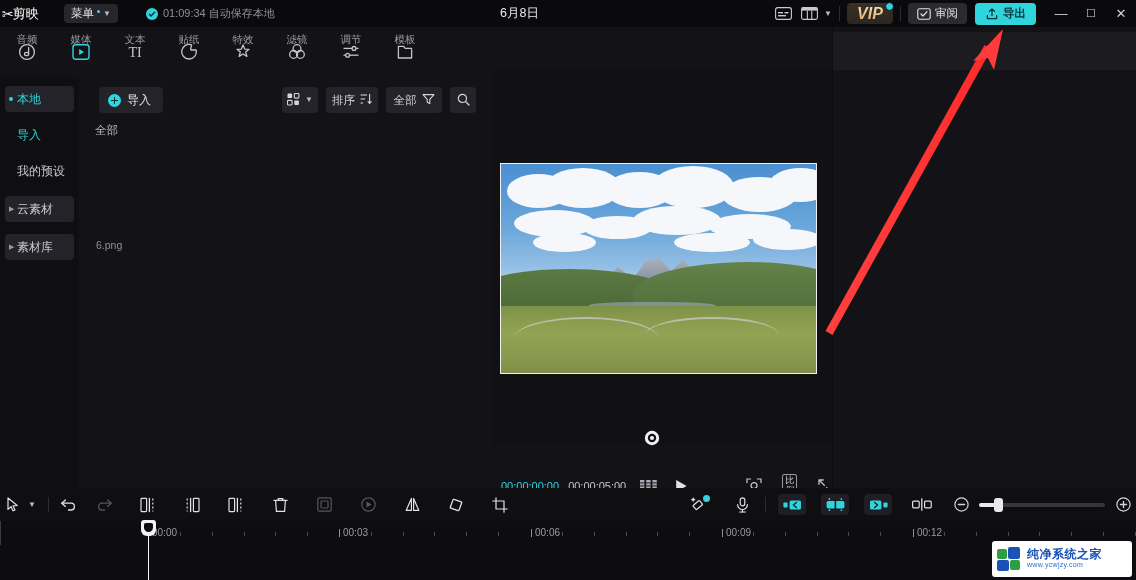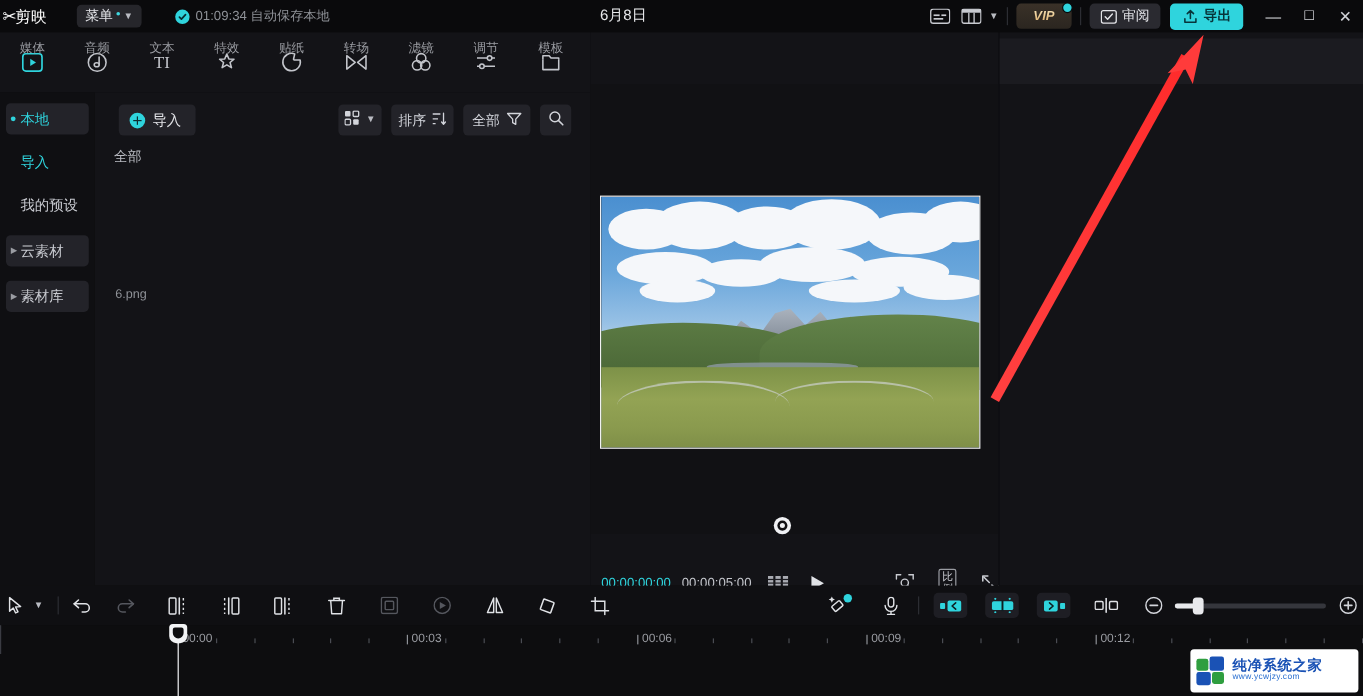--- a/index.html
+++ b/index.html
@@ -25,21 +25,21 @@
   .save-text{font-size:11px;color:#8e9197;}
   .doc-title{position:absolute;left:500px;top:0;height:27px;display:flex;align-items:center;
              font-size:12.5px;color:#e8e9ec;}
   .tb-right{position:absolute;right:0;top:0;height:27px;display:flex;align-items:center;}
   .ic-btn{width:26px;height:21px;display:flex;align-items:center;justify-content:center;
           border-radius:3px;color:#c8cad0;}
   .sep-v{width:1px;height:15px;background:#2c2d33;margin:0 7px;}
   .vip-btn{position:relative;width:46px;height:21px;border-radius:4px;
            background:linear-gradient(180deg,#3a3128,#2b2620);
            display:flex;align-items:center;justify-content:center;}
-  .vip-txt{font-size:11px;font-weight:bold;font-style:italic;
+  .vip-txt{font-size:16px;font-weight:bold;font-style:italic;
            background:linear-gradient(180deg,#f7e3b8,#d8a862);
            -webkit-background-clip:text;background-clip:text;color:transparent;text-align:center;}
   .vip-dot{position:absolute;right:-1px;top:-1px;width:7px;height:7px;border-radius:50%;
            background:#2fd4dd;border:1px solid #0a0a0c;}
   .review-btn{display:flex;align-items:center;gap:4px;height:21px;border-radius:4px;
               background:#2a2a30;padding:0 9px;font-size:11.5px;color:#e3e4e8;}
   .export-btn{display:flex;align-items:center;gap:4px;height:22px;border-radius:4px;
               background:#2fd4dd;padding:0 10px;font-size:11.5px;color:#07343a;font-weight:bold;}
   .winctl{width:30px;height:27px;display:flex;align-items:center;justify-content:center;color:#cfd1d6;font-size:13px;}
 
@@ -240,71 +240,62 @@
       <div class="winctl">
         <span style="font-size:11px;">☐</span>
       </div>
       <div class="winctl">
         <span>✕</span>
       </div>
     </div>
   </div>
 
   <div class="tabbar">
-    <div class="tab active">
-      <span class="ticon">
-        <svg width="18" height="18" viewBox="0 0 18 18">
-            <rect x="1" y="1.8" width="16" height="14.4" rx="2.6" stroke="#2fd4dd" fill="none" stroke-width="1.4"></rect>
-            <path d="M7.2 6 L12 9 L7.2 12 Z" fill="#2fd4dd"></path>
-          </svg>
-      </span>
-      <span class="tlabel">媒体</span>
-    </div>
     <div class="tab">
       <span class="ticon">
         <svg width="18" height="18" viewBox="0 0 18 18">
             <circle cx="9" cy="9" r="7.4" stroke="#c3c5cb" fill="none" stroke-width="1.3"></circle>
             <path d="M10.6 4.6 L10.6 10.6" stroke="#c3c5cb" stroke-width="1.3" stroke-linecap="round"></path>
             <ellipse cx="8.6" cy="11" rx="2.1" ry="1.7" stroke="#c3c5cb" fill="none" stroke-width="1.3"></ellipse>
           </svg>
       </span>
       <span class="tlabel">音频</span>
     </div>
+    <div class="tab active">
+      <span class="ticon">
+        <svg width="18" height="18" viewBox="0 0 18 18">
+            <rect x="1" y="1.8" width="16" height="14.4" rx="2.6" stroke="#2fd4dd" fill="none" stroke-width="1.4"></rect>
+            <path d="M7.2 6 L12 9 L7.2 12 Z" fill="#2fd4dd"></path>
+          </svg>
+      </span>
+      <span class="tlabel">媒体</span>
+    </div>
     <div class="tab">
       <span class="ticon">
         <svg width="22" height="18" viewBox="0 0 22 18">
             <text x="11" y="14" font-size="14" font-family="Liberation Serif, serif" fill="#c3c5cb" text-anchor="middle">TI</text>
           </svg>
       </span>
       <span class="tlabel">文本</span>
     </div>
     <div class="tab">
       <span class="ticon">
         <svg width="18" height="18" viewBox="0 0 18 18">
-            <path d="M9 2 L10.7 6.1 L15 6.3 L11.7 9.1 L12.9 13.4 L9 11 L5.1 13.4 L6.3 9.1 L3 6.3 L7.3 6.1 Z" stroke="#c3c5cb" fill="none" stroke-width="1.3" stroke-linejoin="round"></path>
-          </svg>
-      </span>
-      <span class="tlabel">特效</span>
+            <path d="M11.6 1.9 A7.3 7.3 0 1 0 16.1 7 L11.2 7 A0.8 0.8 0 0 1 10.6 6.4 Z" stroke="#c3c5cb" fill="none" stroke-width="1.3" stroke-linejoin="round"></path>
+          </svg>
+      </span>
+      <span class="tlabel">贴纸</span>
     </div>
     <div class="tab">
       <span class="ticon">
         <svg width="18" height="18" viewBox="0 0 18 18">
-            <path d="M11.6 1.9 A7.3 7.3 0 1 0 16.1 7 L11.2 7 A0.8 0.8 0 0 1 10.6 6.4 Z" stroke="#c3c5cb" fill="none" stroke-width="1.3" stroke-linejoin="round"></path>
-          </svg>
-      </span>
-      <span class="tlabel">贴纸</span>
-    </div>
-    <div class="tab">
-      <span class="ticon">
-        <svg width="20" height="18" viewBox="0 0 20 18">
-            <path d="M2 3.4 L2 14.6 L9 9 Z" stroke="#c3c5cb" fill="none" stroke-width="1.3" stroke-linejoin="round"></path>
-            <path d="M18 3.4 L18 14.6 L11 9 Z" stroke="#c3c5cb" fill="none" stroke-width="1.3" stroke-linejoin="round"></path>
-          </svg>
-      </span>
-      <span class="tlabel">转场</span>
+            <path d="M9 2 L10.7 6.1 L15 6.3 L11.7 9.1 L12.9 13.4 L9 11 L5.1 13.4 L6.3 9.1 L3 6.3 L7.3 6.1 Z" stroke="#c3c5cb" fill="none" stroke-width="1.3" stroke-linejoin="round"></path>
+          </svg>
+      </span>
+      <span class="tlabel">特效</span>
     </div>
     <div class="tab">
       <span class="ticon">
         <svg width="18" height="18" viewBox="0 0 18 18">
             <circle cx="9" cy="5.6" r="3.9" stroke="#c3c5cb" fill="none" stroke-width="1.3"></circle>
             <circle cx="5.6" cy="11.4" r="3.9" stroke="#c3c5cb" fill="none" stroke-width="1.3"></circle>
             <circle cx="12.4" cy="11.4" r="3.9" stroke="#c3c5cb" fill="none" stroke-width="1.3"></circle>
           </svg>
       </span>
       <span class="tlabel">滤镜</span>

